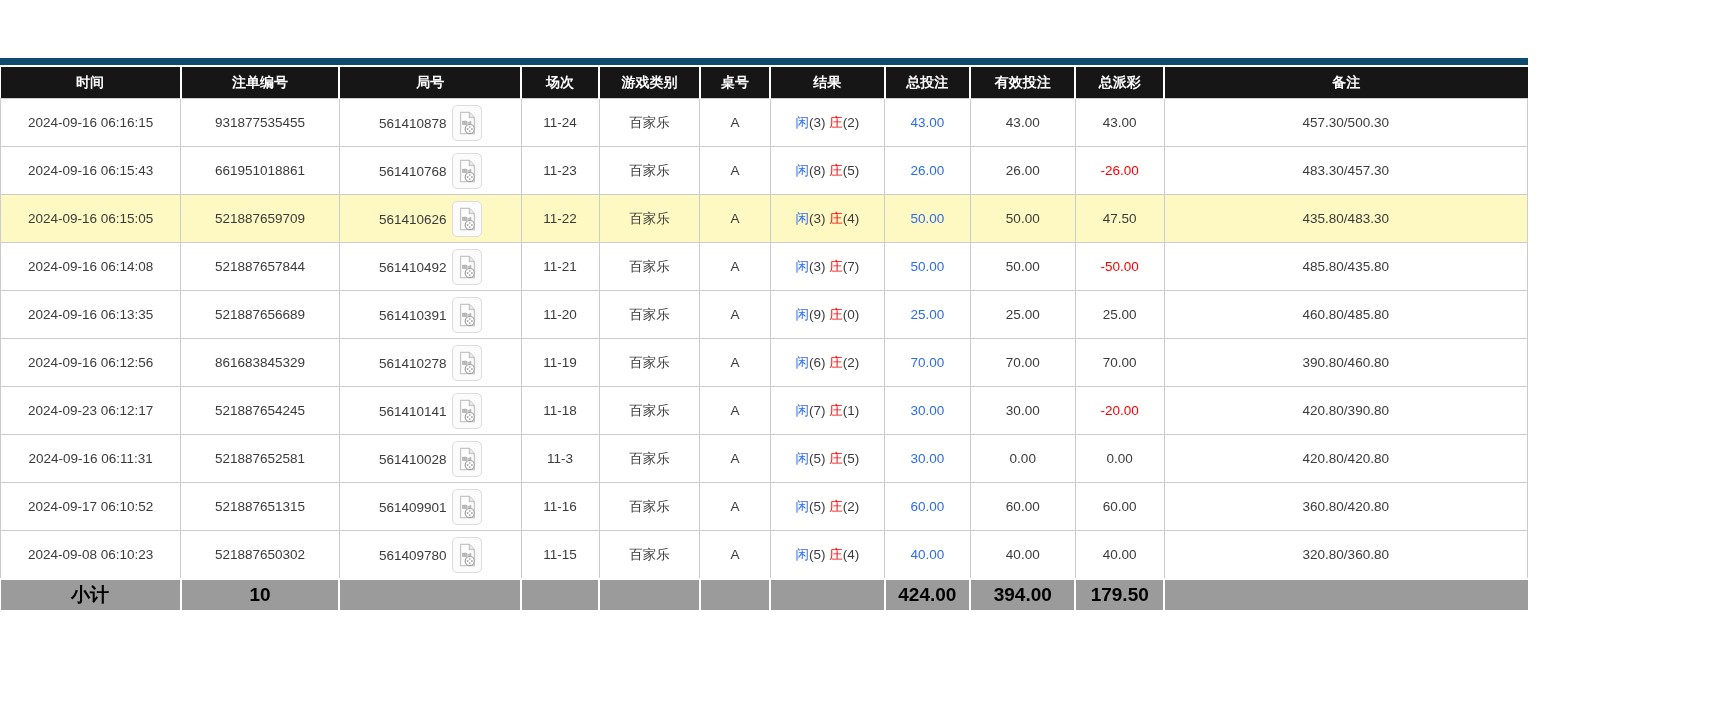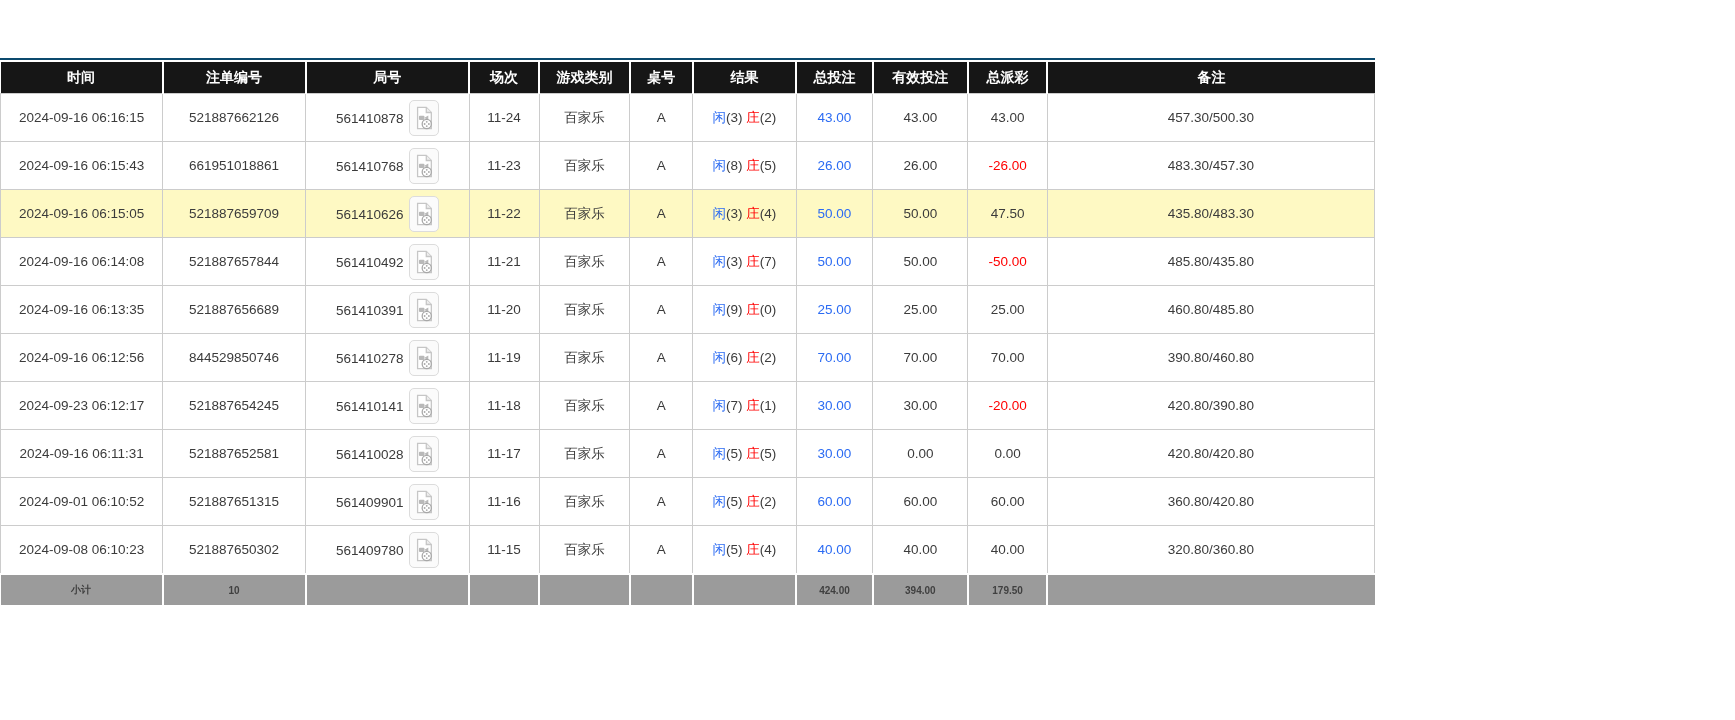--- a/index.html
+++ b/index.html
@@ -2,43 +2,43 @@
 <html><head>
 <meta charset="utf-8">
 <style>
   html,body{margin:0;padding:0;}
   body{
     width:1735px;height:720px;background:#ffffff;
     font-family:"Liberation Sans","DejaVu Sans",sans-serif;
     position:relative;overflow:hidden;
   }
   .table-wrap{
-    position:absolute;top:58px;left:0;width:1375px;
-    border-top:2px solid #0c4a6e;padding-top:2px;background:#fff;
+    position:absolute;top:58px;left:0;width:1528px;
+    border-top:7px solid #0c4a6e;padding-top:2px;background:#fff;
   }
   table{width:100%;border-collapse:collapse;table-layout:fixed;}
   thead th{
     background:#161616;color:#ffffff;font-size:14px;font-weight:bold;
     height:31px;padding:0;border-left:2px solid #ffffff;border-right:2px solid #ffffff;
     text-align:center;
   }
   thead th:first-child{border-left:none;}
   thead th:last-child{border-right:none;margin-top:27px;}
   tbody td{
     border:1px solid #cccccc;height:47px;text-align:center;
     font-size:13.5px;color:#3b3b3b;padding:0 4px;background:#ffffff;
     white-space:nowrap;overflow:hidden;
   }
   tbody tr.highlight td{background:#fef9c3;}
   .blue{color:#2b6bf3;}
   .red{color:#ff0000;}
   tfoot td{
-    background:#9b9b9b;color:#404040;height:30px;
+    background:#9b9b9b;color:#000000;height:30px;
     border:2px solid #ffffff;text-align:center;
-    font-size:10px;font-weight:bold;padding:0 4px;
+    font-size:19px;font-weight:bold;padding:0 4px;
   }
   tfoot td:first-child{border-left:none;}
   tfoot td:last-child{border-right:none;}
   .video-btn{
     display:inline-flex;align-items:center;justify-content:center;
     width:30px;height:36px;margin-left:5px;vertical-align:middle;
     background:#fbfbfb;border:1px solid #dcdcdc;border-radius:5px;
     cursor:pointer;padding:0;
   }
   .round-num{vertical-align:middle;}
@@ -72,21 +72,21 @@
           <th>结果</th>
           <th>总投注</th>
           <th>有效投注</th>
           <th>总派彩</th>
           <th>备注</th>
         </tr>
     </thead>
     <tbody id="body-rows">
         <tr>
           <td>2024-09-16 06:16:15</td>
-          <td>521887662126</td>
+          <td>931877535455</td>
           <td><span class="round-num">561410878</span><button class="video-btn">
               <svg width="22" height="26" viewBox="0 0 24 28">
                 <path d="M5 2.5 h9.5 l5.5 5.5 v17.5 h-15 z" fill="#ffffff" stroke="#c6c6c6" stroke-width="1.4"></path>
                 <path d="M14.5 2.5 v5.5 h5.5" fill="#ededed" stroke="#c6c6c6" stroke-width="1.4"></path>
                 <rect x="6.5" y="11.5" width="6" height="4.6" rx="1" fill="#b9b9b9"></rect>
                 <path d="M12.5 13.8 l4.2 -2.6 v5.4 l-4.2 -2.6 z" fill="#b9b9b9"></path>
                 <circle cx="15" cy="20.5" r="5" fill="#ffffff" stroke="#a8a8a8" stroke-width="1.4"></circle>
                 <circle cx="15" cy="18.2" r="1" fill="#a8a8a8"></circle>
                 <circle cx="12.7" cy="20.5" r="1" fill="#a8a8a8"></circle>
                 <circle cx="17.3" cy="20.5" r="1" fill="#a8a8a8"></circle>
@@ -197,21 +197,21 @@
           <td>百家乐</td>
           <td>A</td>
           <td><span class="blue">闲</span><span>(9)</span> <span class="red">庄</span><span>(0)</span></td>
           <td class="blue">25.00</td>
           <td>25.00</td>
           <td>25.00</td>
           <td>460.80/485.80</td>
         </tr>
         <tr>
           <td>2024-09-16 06:12:56</td>
-          <td>844529850746</td>
+          <td>861683845329</td>
           <td><span class="round-num">561410278</span><button class="video-btn">
               <svg width="22" height="26" viewBox="0 0 24 28">
                 <path d="M5 2.5 h9.5 l5.5 5.5 v17.5 h-15 z" fill="#ffffff" stroke="#c6c6c6" stroke-width="1.4"></path>
                 <path d="M14.5 2.5 v5.5 h5.5" fill="#ededed" stroke="#c6c6c6" stroke-width="1.4"></path>
                 <rect x="6.5" y="11.5" width="6" height="4.6" rx="1" fill="#b9b9b9"></rect>
                 <path d="M12.5 13.8 l4.2 -2.6 v5.4 l-4.2 -2.6 z" fill="#b9b9b9"></path>
                 <circle cx="15" cy="20.5" r="5" fill="#ffffff" stroke="#a8a8a8" stroke-width="1.4"></circle>
                 <circle cx="15" cy="18.2" r="1" fill="#a8a8a8"></circle>
                 <circle cx="12.7" cy="20.5" r="1" fill="#a8a8a8"></circle>
                 <circle cx="17.3" cy="20.5" r="1" fill="#a8a8a8"></circle>
@@ -261,31 +261,31 @@
                 <path d="M14.5 2.5 v5.5 h5.5" fill="#ededed" stroke="#c6c6c6" stroke-width="1.4"></path>
                 <rect x="6.5" y="11.5" width="6" height="4.6" rx="1" fill="#b9b9b9"></rect>
                 <path d="M12.5 13.8 l4.2 -2.6 v5.4 l-4.2 -2.6 z" fill="#b9b9b9"></path>
                 <circle cx="15" cy="20.5" r="5" fill="#ffffff" stroke="#a8a8a8" stroke-width="1.4"></circle>
                 <circle cx="15" cy="18.2" r="1" fill="#a8a8a8"></circle>
                 <circle cx="12.7" cy="20.5" r="1" fill="#a8a8a8"></circle>
                 <circle cx="17.3" cy="20.5" r="1" fill="#a8a8a8"></circle>
                 <circle cx="15" cy="22.8" r="1" fill="#a8a8a8"></circle>
               </svg>
             </button></td>
-          <td>11-17</td>
+          <td>11-3</td>
           <td>百家乐</td>
           <td>A</td>
           <td><span class="blue">闲</span><span>(5)</span> <span class="red">庄</span><span>(5)</span></td>
           <td class="blue">30.00</td>
           <td>0.00</td>
           <td>0.00</td>
           <td>420.80/420.80</td>
         </tr>
         <tr>
-          <td>2024-09-01 06:10:52</td>
+          <td>2024-09-17 06:10:52</td>
           <td>521887651315</td>
           <td><span class="round-num">561409901</span><button class="video-btn">
               <svg width="22" height="26" viewBox="0 0 24 28">
                 <path d="M5 2.5 h9.5 l5.5 5.5 v17.5 h-15 z" fill="#ffffff" stroke="#c6c6c6" stroke-width="1.4"></path>
                 <path d="M14.5 2.5 v5.5 h5.5" fill="#ededed" stroke="#c6c6c6" stroke-width="1.4"></path>
                 <rect x="6.5" y="11.5" width="6" height="4.6" rx="1" fill="#b9b9b9"></rect>
                 <path d="M12.5 13.8 l4.2 -2.6 v5.4 l-4.2 -2.6 z" fill="#b9b9b9"></path>
                 <circle cx="15" cy="20.5" r="5" fill="#ffffff" stroke="#a8a8a8" stroke-width="1.4"></circle>
                 <circle cx="15" cy="18.2" r="1" fill="#a8a8a8"></circle>
                 <circle cx="12.7" cy="20.5" r="1" fill="#a8a8a8"></circle>

